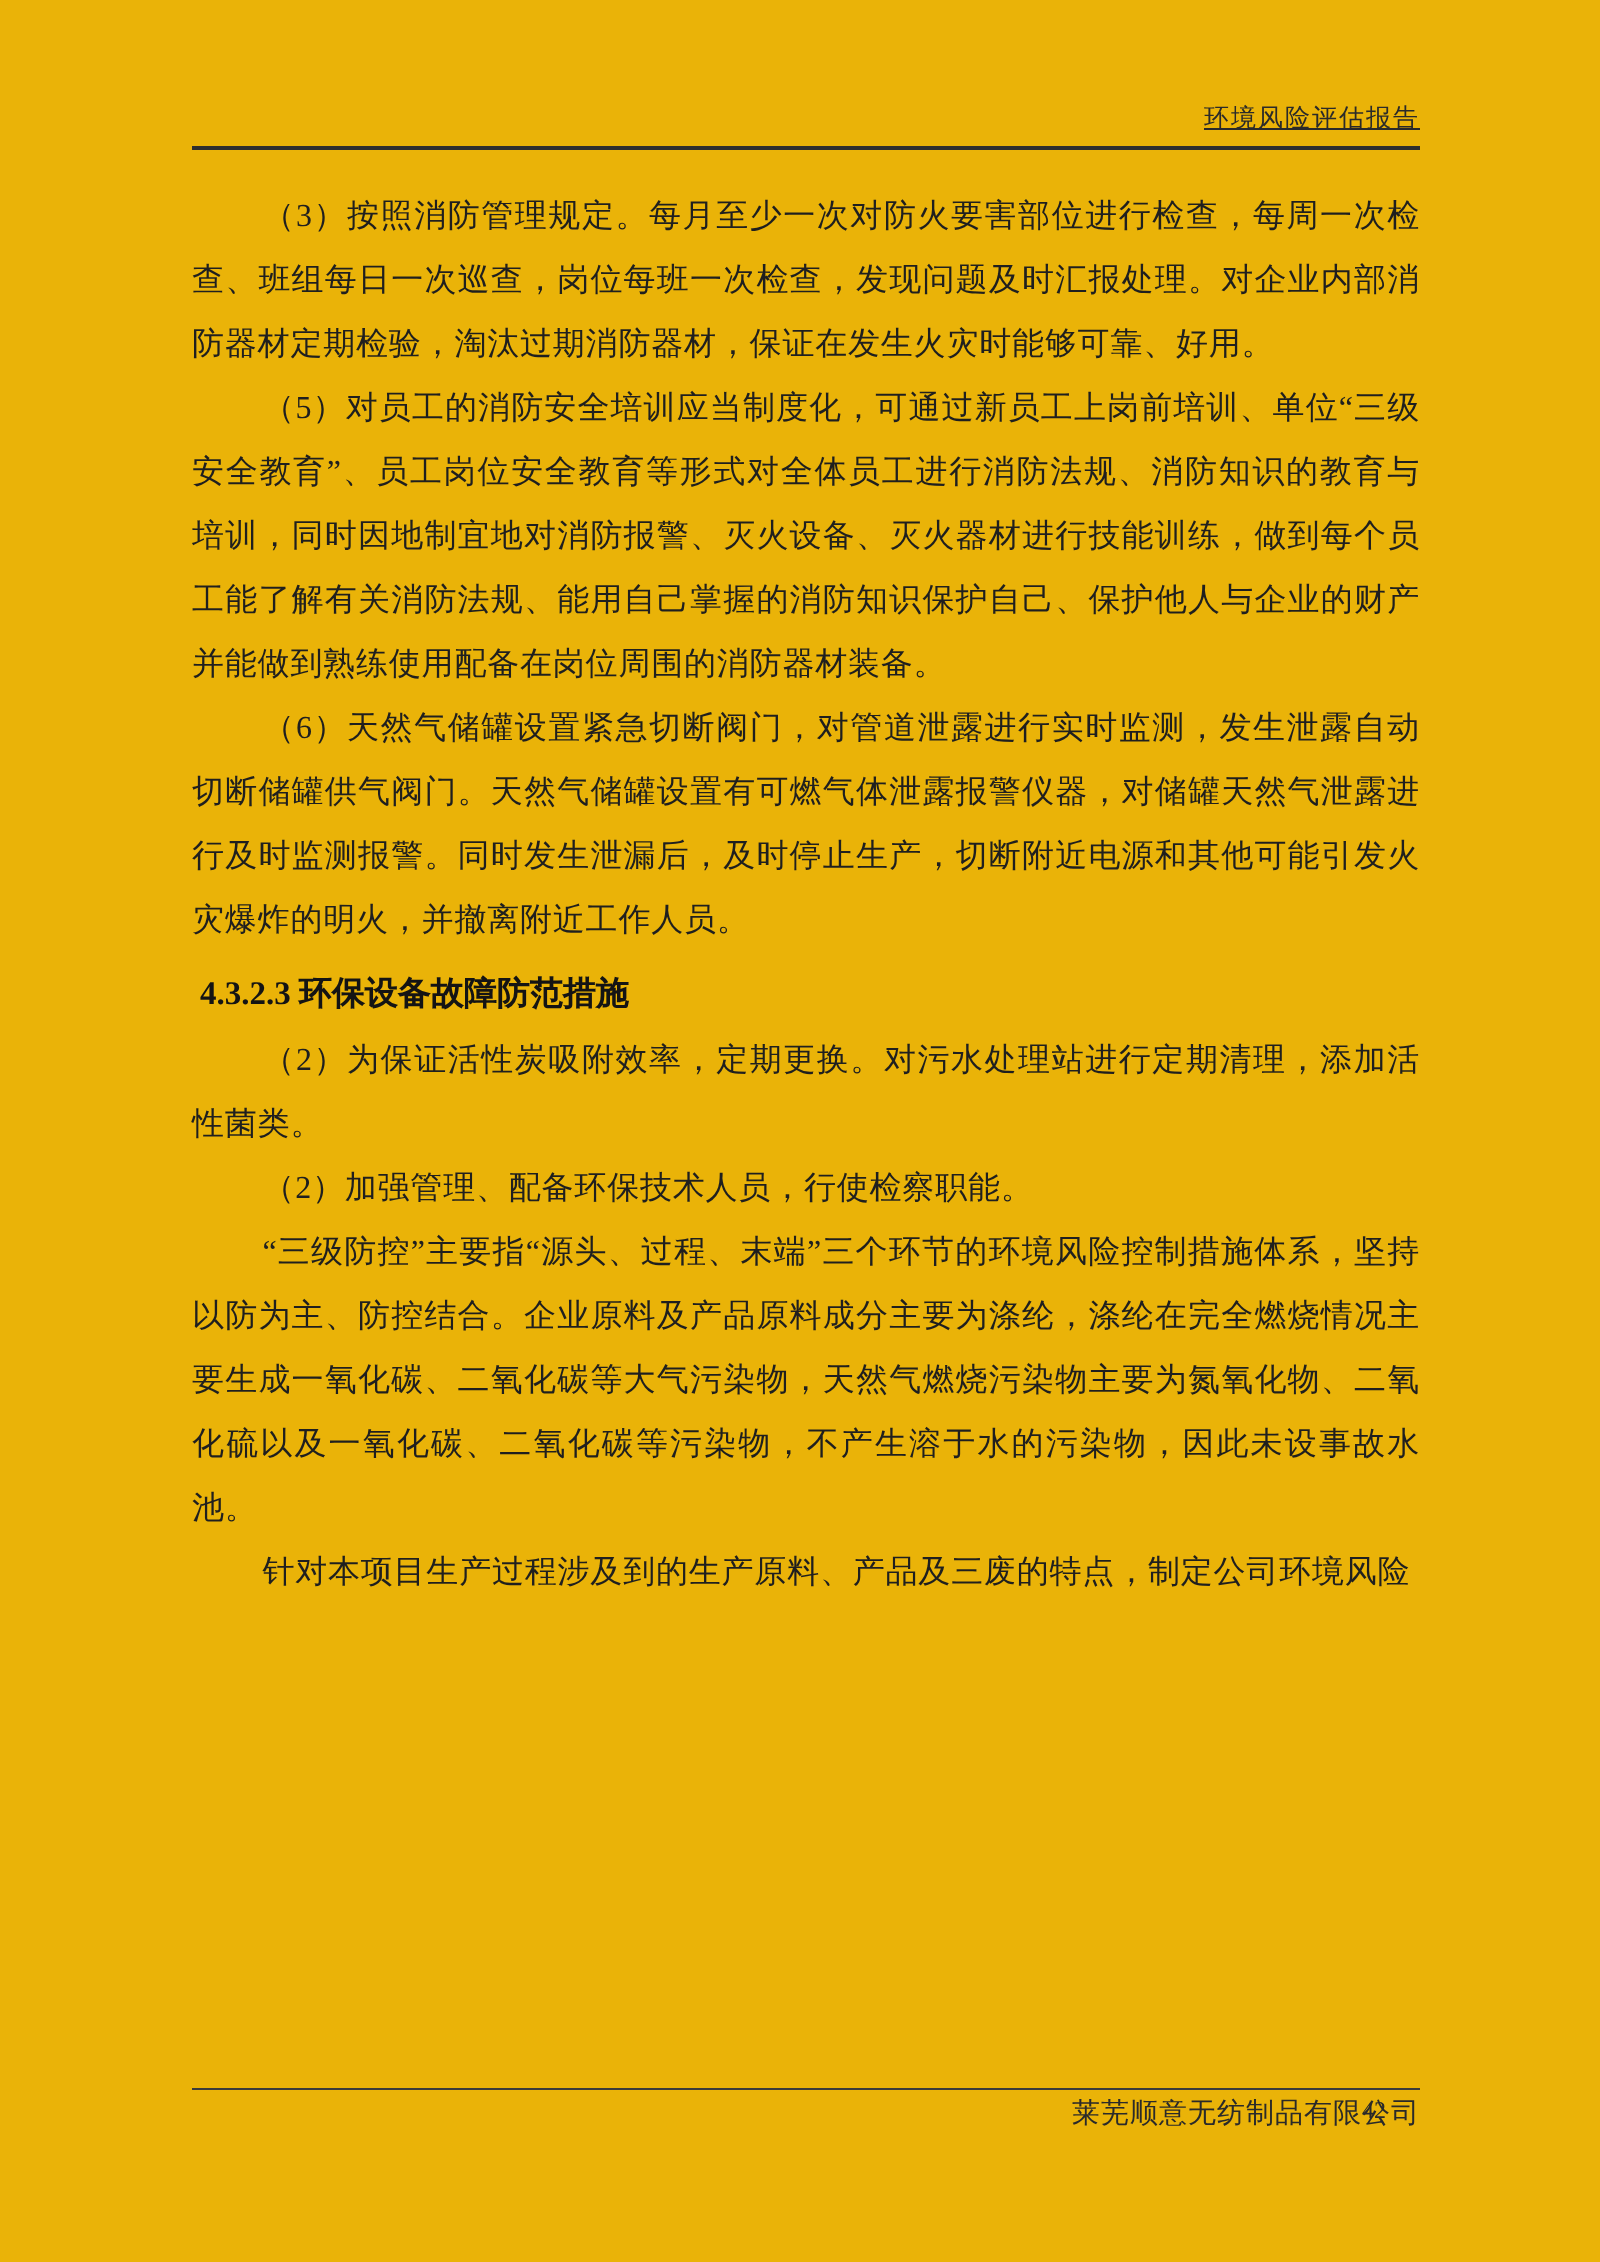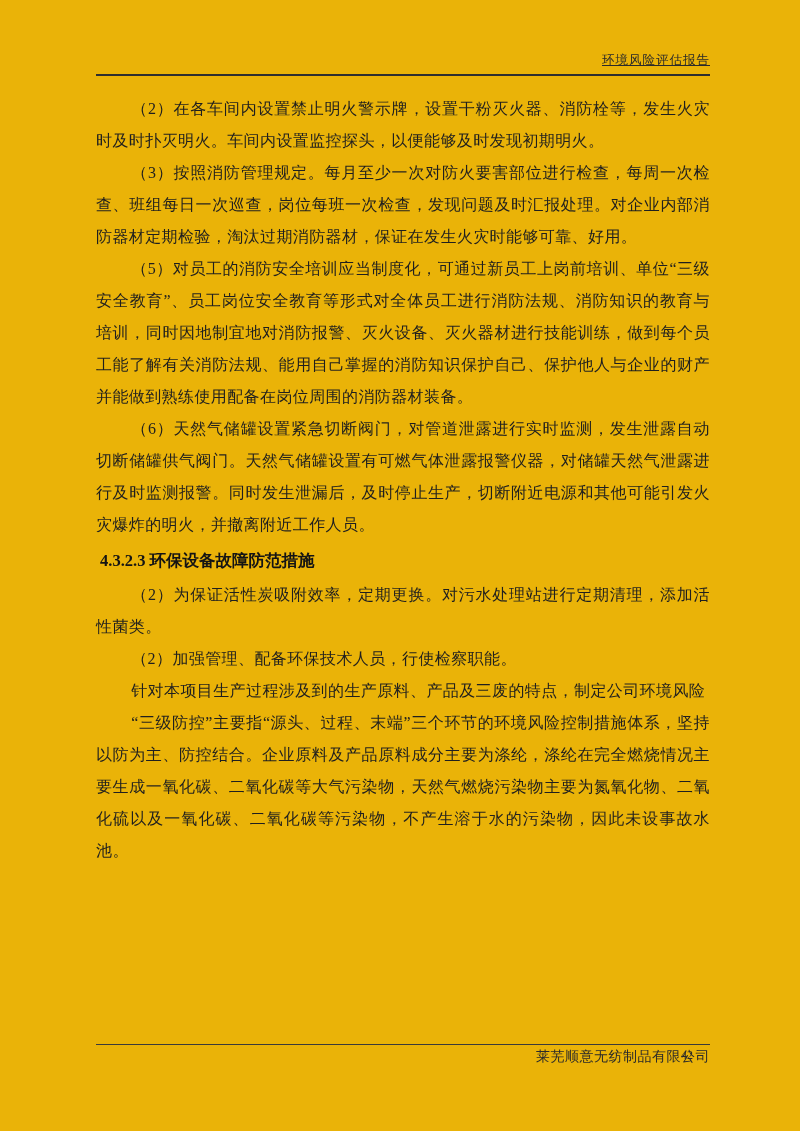--- a/index.html
+++ b/index.html
@@ -87,29 +87,28 @@
 </head>
 <body>
 
 <div class="page">
 
   <div class="header">
     <span class="header-title">环境风险评估报告</span>
   </div>
 
   <div class="content">
-    <p class="para">（2）在各车间内设置禁止明火警示牌，设置干粉灭火器、消防栓等，发生火灾时及时扑灭明火。车间内设置监控探头，以便能够及时发现初期明火。</p>
     <p class="para">（3）按照消防管理规定。每月至少一次对防火要害部位进行检查，每周一次检查、班组每日一次巡查，岗位每班一次检查，发现问题及时汇报处理。对企业内部消防器材定期检验，淘汰过期消防器材，保证在发生火灾时能够可靠、好用。</p>
     <p class="para">（5）对员工的消防安全培训应当制度化，可通过新员工上岗前培训、单位“三级安全教育”、员工岗位安全教育等形式对全体员工进行消防法规、消防知识的教育与培训，同时因地制宜地对消防报警、灭火设备、灭火器材进行技能训练，做到每个员工能了解有关消防法规、能用自己掌握的消防知识保护自己、保护他人与企业的财产并能做到熟练使用配备在岗位周围的消防器材装备。</p>
     <p class="para">（6）天然气储罐设置紧急切断阀门，对管道泄露进行实时监测，发生泄露自动切断储罐供气阀门。天然气储罐设置有可燃气体泄露报警仪器，对储罐天然气泄露进行及时监测报警。同时发生泄漏后，及时停止生产，切断附近电源和其他可能引发火灾爆炸的明火，并撤离附近工作人员。</p>
     <h2 class="heading">4.3.2.3 环保设备故障防范措施</h2>
     <p class="para">（2）为保证活性炭吸附效率，定期更换。对污水处理站进行定期清理，添加活性菌类。</p>
     <p class="para">（2）加强管理、配备环保技术人员，行使检察职能。</p>
+    <p class="para">“三级防控”主要指“源头、过程、末端”三个环节的环境风险控制措施体系，坚持以防为主、防控结合。企业原料及产品原料成分主要为涤纶，涤纶在完全燃烧情况主要生成一氧化碳、二氧化碳等大气污染物，天然气燃烧污染物主要为氮氧化物、二氧化硫以及一氧化碳、二氧化碳等污染物，不产生溶于水的污染物，因此未设事故水池。</p>
     <p class="para">针对本项目生产过程涉及到的生产原料、产品及三废的特点，制定公司环境风险</p>
-    <p class="para">“三级防控”主要指“源头、过程、末端”三个环节的环境风险控制措施体系，坚持以防为主、防控结合。企业原料及产品原料成分主要为涤纶，涤纶在完全燃烧情况主要生成一氧化碳、二氧化碳等大气污染物，天然气燃烧污染物主要为氮氧化物、二氧化硫以及一氧化碳、二氧化碳等污染物，不产生溶于水的污染物，因此未设事故水池。</p>
   </div>
 
   <div class="footer">
     <span class="footer-page">42</span>
     <span class="footer-company">莱芜顺意无纺制品有限公司</span>
   </div>
 
 </div>
 
 </body></html>

